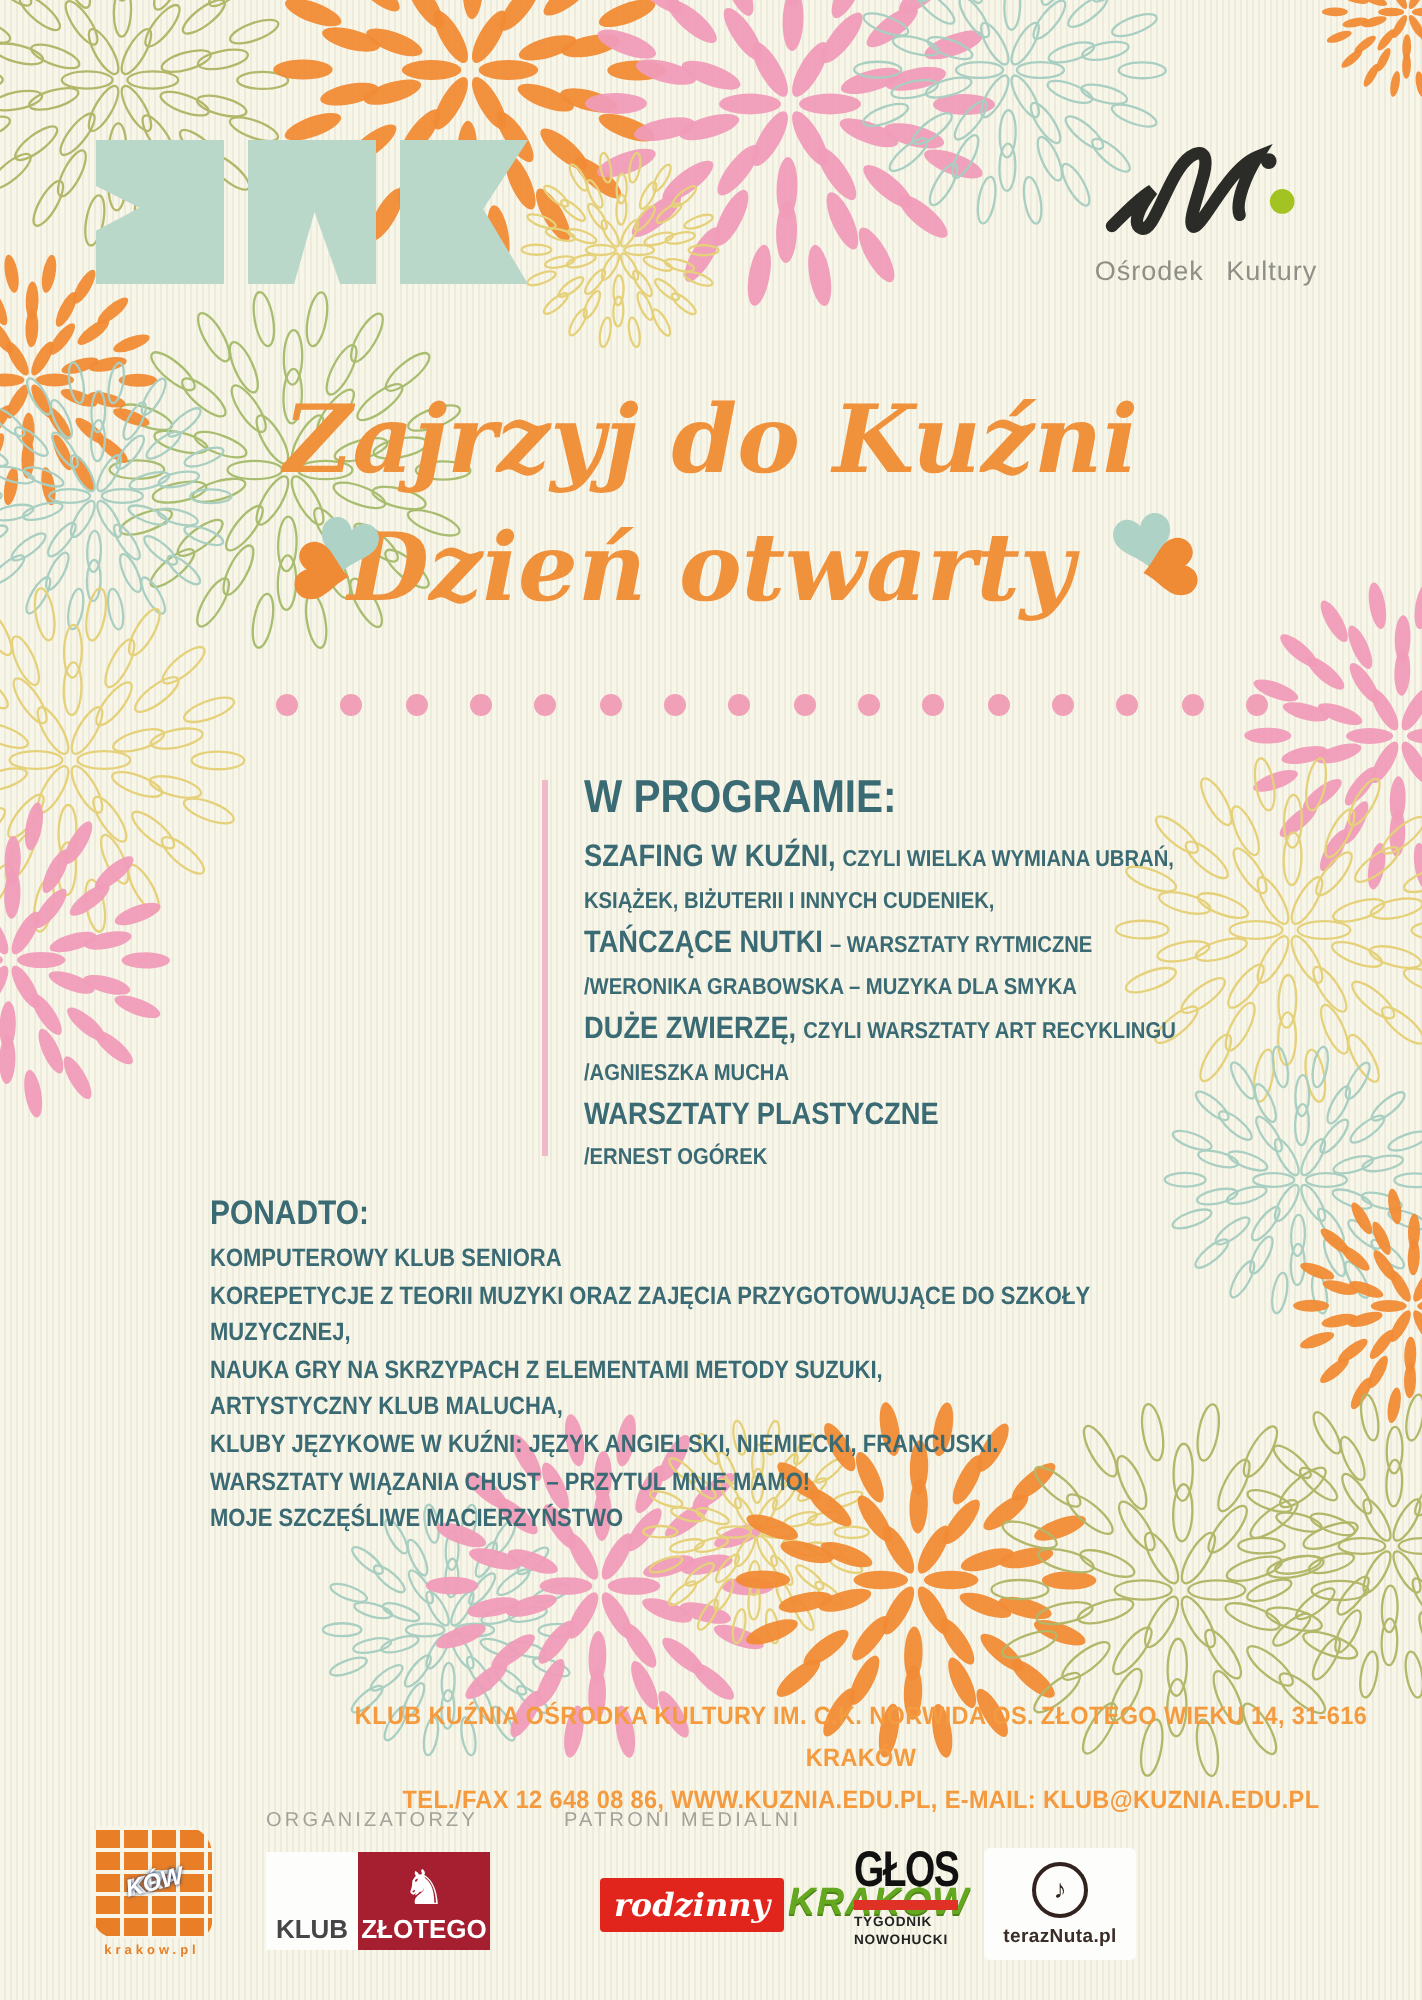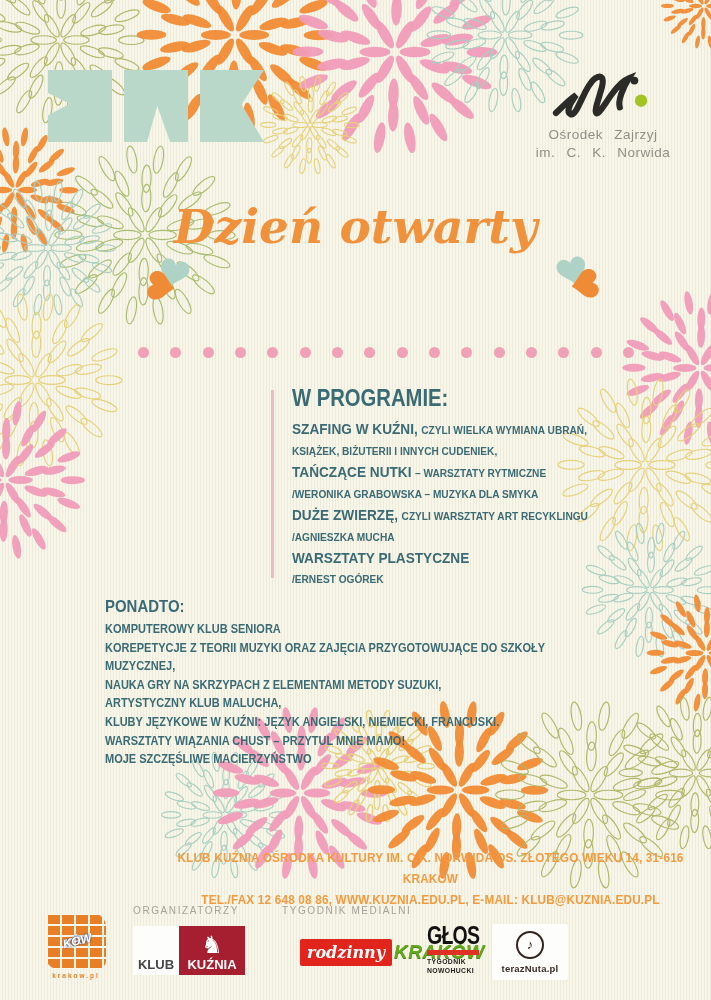--- a/index.html
+++ b/index.html
@@ -1175,25 +1175,25 @@
     <div class="blk r1"></div>
     <div class="blk k2"></div>
   </div>
 
   <div class="layer norwid">
     <svg width="120" height="56" viewBox="0 0 100 50">
       <path d="M8,42 C15,35 21,29 26,26 C20,34 17,41 21,43 C27,46 33,18 43,11 C49,7 51,11 49,19 C46,30 42,40 44,42 C46,44 52,33 58,25 C63,18 68,13 73,11 C68,19 63,31 65,37" fill="none" stroke="#2b2b28" stroke-width="5.5" stroke-linecap="round"></path>
       <circle cx="78" cy="13" r="3.5" fill="#2b2b28"></circle>
       <circle cx="84" cy="31" r="5.5" fill="#a3c322"></circle>
     </svg>
-    <div class="name">Ośrodek Zajrzyj</div>
-    <div class="name">im. C. K. Norwida</div>
+    <div class="name">Ośrodek Kultury</div>
   </div>
 
   <div class="layer title">
+    <div class="l1">Zajrzyj do Kuźni</div>
     <div class="l2">Dzień otwarty</div>
   </div>
 
   <svg class="heart-decor hd-left layer" viewBox="0 0 58 48">
     <path d="M40.6,2c-3.1,0-5.7,2.4-6.9,5C32.6,4.4,30,2,26.9,2c-4.2,0-7.6,3.4-7.6,7.6 c0,8.5,8.6,10.8,14.4,18.6c5.5-7.8,14.4-10.9,14.4-18.6C48.1,5.4,44.8,2,40.6,2z" fill="#aed3c6" transform="rotate(14 34 16)"></path>
     <path d="M30.6,16c-3.1,0-5.7,2.4-6.9,5c-1.1-2.6-3.7-5-6.8-5c-4.2,0-7.6,3.4-7.6,7.6 c0,8.5,8.6,10.8,14.4,18.6c5.5-7.8,14.4-10.9,14.4-18.6C38.1,19.4,34.8,16,30.6,16z" fill="#ef8a35" transform="rotate(-80 22 30)"></path>
   </svg>
   <svg class="heart-decor hd-right layer" viewBox="0 0 58 48">
     <path d="M40.6,2c-3.1,0-5.7,2.4-6.9,5C32.6,4.4,30,2,26.9,2c-4.2,0-7.6,3.4-7.6,7.6 c0,8.5,8.6,10.8,14.4,18.6c5.5-7.8,14.4-10.9,14.4-18.6C48.1,5.4,44.8,2,40.6,2z" fill="#aed3c6" transform="rotate(14 34 16)"></path>
     <path d="M30.6,16c-3.1,0-5.7,2.4-6.9,5c-1.1-2.6-3.7-5-6.8-5c-4.2,0-7.6,3.4-7.6,7.6 c0,8.5,8.6,10.8,14.4,18.6c5.5-7.8,14.4-10.9,14.4-18.6C38.1,19.4,34.8,16,30.6,16z" fill="#ef8a35" transform="rotate(-80 22 30)"></path>
@@ -1259,34 +1259,34 @@
     <div class="li">WARSZTATY WIĄZANIA CHUST – PRZYTUL MNIE MAMO!</div>
     <div class="li">MOJE SZCZĘŚLIWE MACIERZYŃSTWO</div>
   </div>
 
   <div class="layer contact">
     <div>KLUB KUŹNIA OŚRODKA KULTURY IM. C.K. NORWIDA OS. ZŁOTEGO WIEKU 14, 31-616 KRAKÓW</div>
     <div>TEL./FAX 12 648 08 86, WWW.KUZNIA.EDU.PL, E-MAIL: KLUB@KUZNIA.EDU.PL</div>
   </div>
 
   <div class="sec-label lbl-org layer">ORGANIZATORZY</div>
-  <div class="sec-label lbl-med layer">TYGODNIK MEDIALNI</div>
+  <div class="sec-label lbl-med layer">PATRONI MEDIALNI</div>
 
   <div class="logo lg-krakow layer">
     <div class="krk-mosaic">
       <span><span>KRA</span><br><span>KÓW</span></span>
     </div>
     <div class="cap">krakow.pl</div>
   </div>
 
   <div class="logo lg-kuznia layer">
     <div class="kl">KLUB</div>
     <div class="kr">
       <span class="moose">♞</span>
-      <span class="kt">KUŹNIA</span>
+      <span class="kt">ZŁOTEGO</span>
     </div>
   </div>
 
   <div class="logo lg-rodzinny layer">
     <span class="rbox">rodzinny</span>
     <span class="rcity">KRAKÓW</span>
   </div>
 
   <div class="logo lg-glos layer">
     <div class="gt">GŁOS</div>

